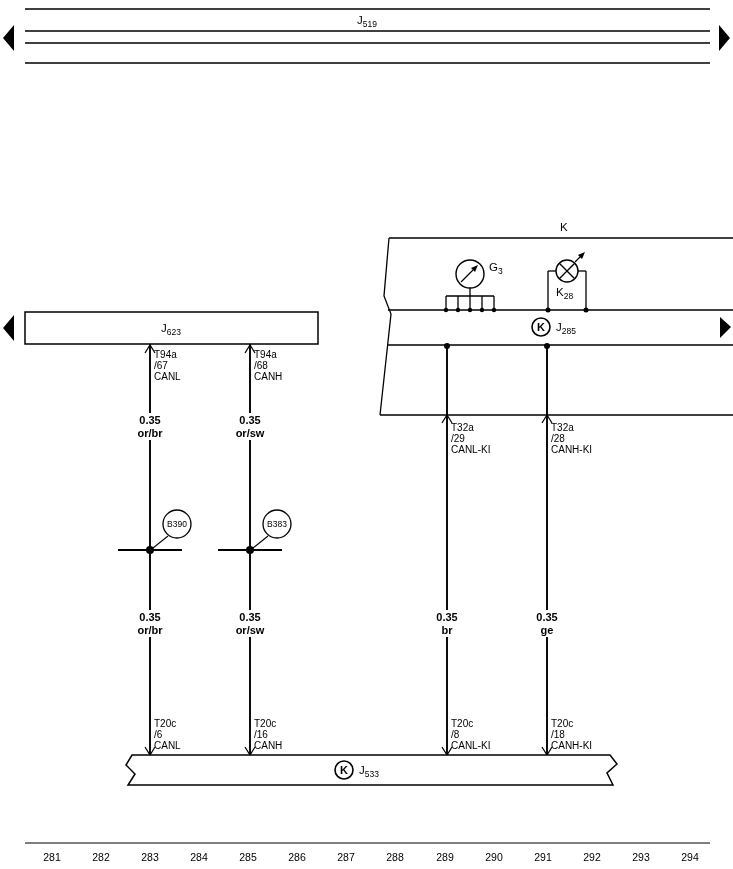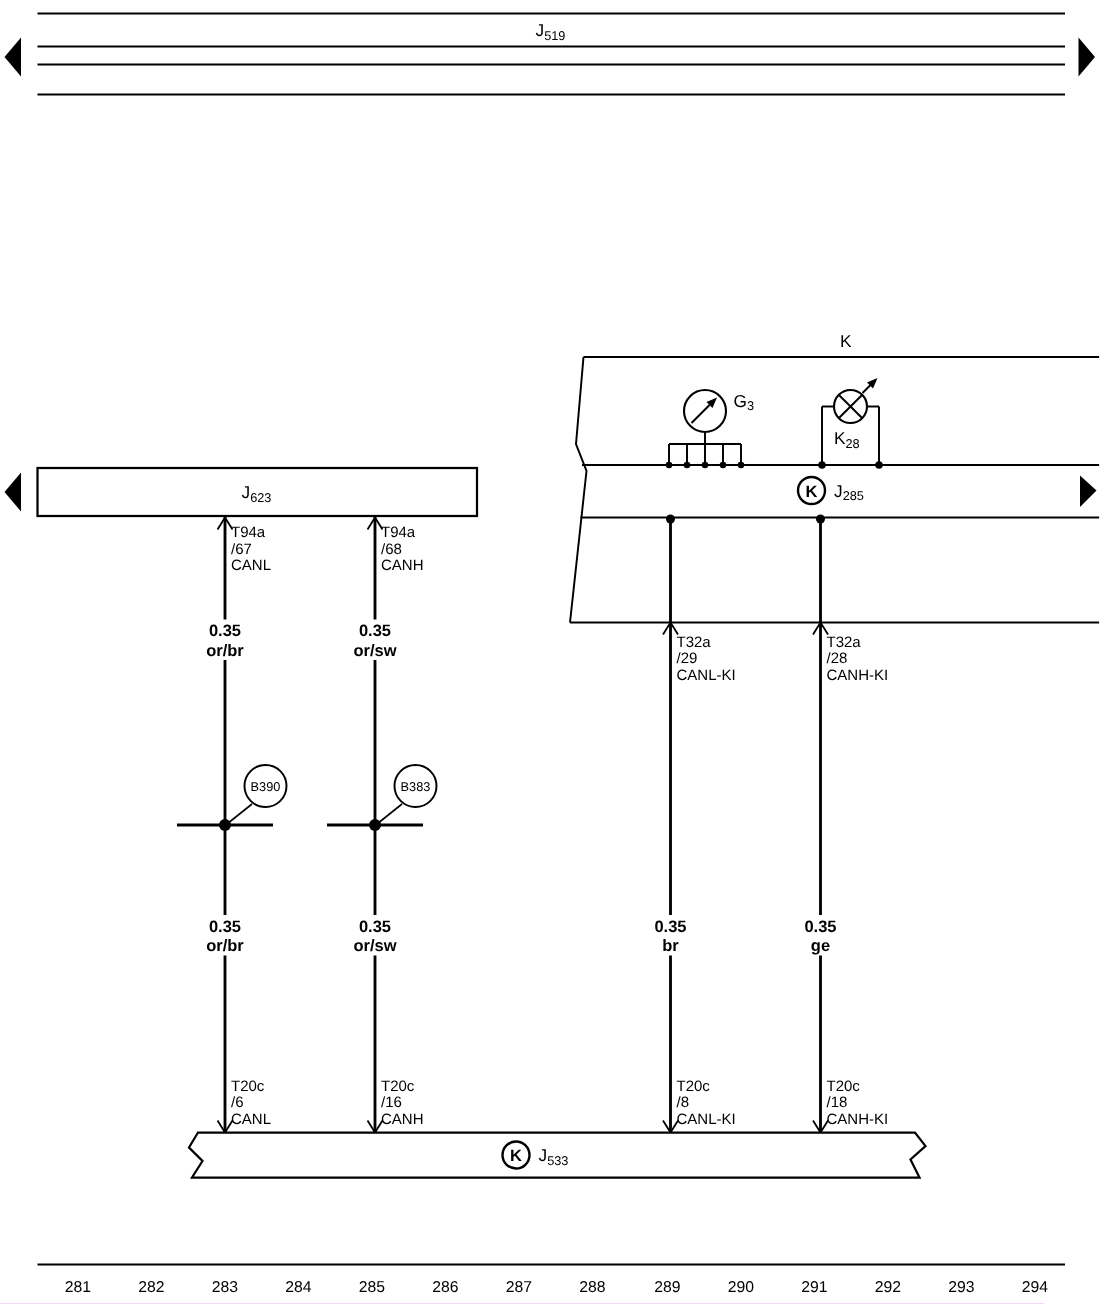--- a/index.html
+++ b/index.html
@@ -1,16 +1,16 @@
 <!DOCTYPE html>
 <html><head>
 <meta charset="utf-8">
 <style>
   html,body{margin:0;padding:0;background:#fff}
-  .page{width:696px;height:869px;position:relative;background:#d946ef}
+  .page{width:696px;height:869px;position:relative;background:#1d4ed8}
   svg{display:block}
   text{fill:#000;font-family:"Liberation Sans","DejaVu Sans",sans-serif}
   .lbl{font-size:10px}
   .comp{font-size:11.5px}
   .gauge{font-size:11px;font-weight:bold}
   .kbadge{font-size:11px;font-weight:bold}
   .bpt{font-size:8.5px}
   .track{font-size:10.5px}
 </style>
 </head>

